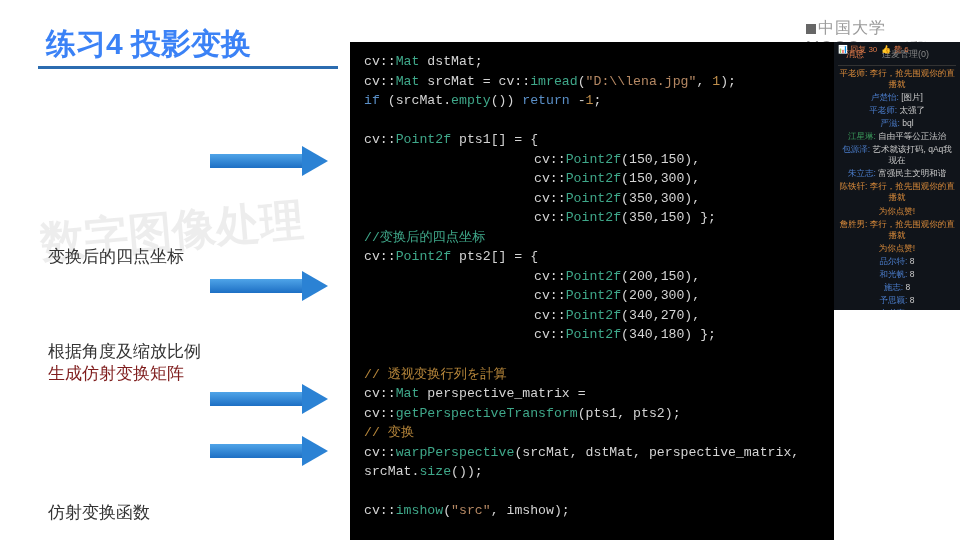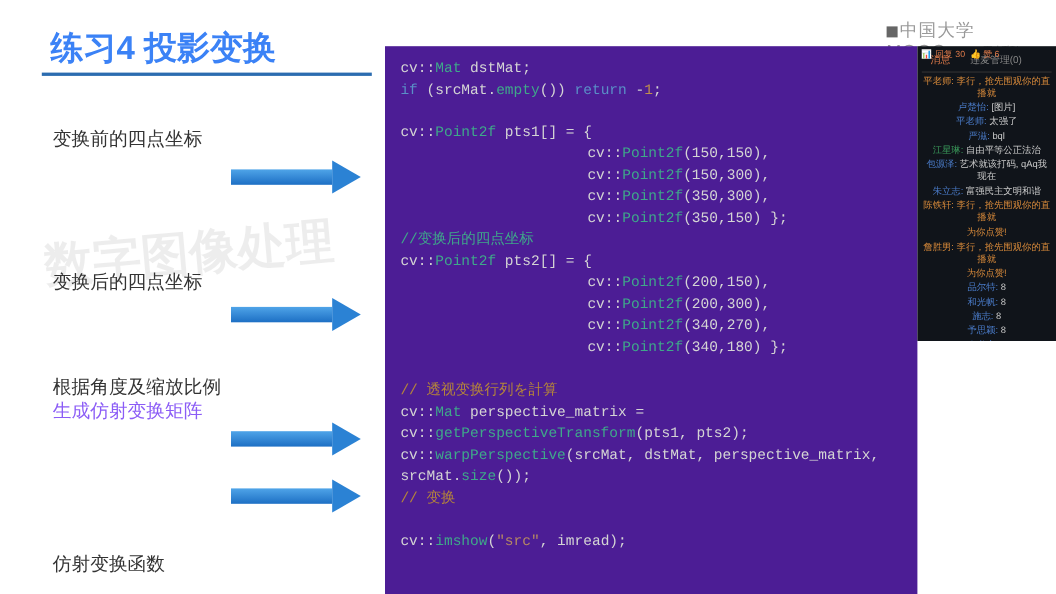--- a/index.html
+++ b/index.html
@@ -1,25 +1,25 @@
 <!DOCTYPE html>
 <html><head>
 <meta charset="utf-8">
 <style>
   * { margin: 0; padding: 0; box-sizing: border-box; }
   body { width: 960px; height: 540px; background: #fff; font-family: "Microsoft YaHei", sans-serif; position: relative; overflow: hidden; }
   .title { position: absolute; left: 46px; top: 24px; font-size: 30px; font-weight: bold; color: #3b82f6; }
   .title-underline { position: absolute; left: 38px; top: 66px; width: 300px; height: 3px; background: #2b6cb0; }
   .annotations { position: absolute; left: 0; top: 0; width: 350px; height: 540px; }
   .anno { position: absolute; left: 48px; font-size: 17px; color: #333; }
-  .anno-sub { position: absolute; left: 48px; font-size: 17px; color: #8b5cf6; }
+  .anno-sub { position: absolute; left: 48px; font-size: 17px; color: #7f1d1d; }
   .arrow { position: absolute; left: 210px; width: 120px; height: 22px; }
   .arrow-shaft { position: absolute; left: 0; top: 4px; width: 92px; height: 14px; background: linear-gradient(180deg,#4fa4e8,#1d6fc4); }
   .arrow-head { position: absolute; left: 92px; top: -4px; width: 0; height: 0; border-top: 15px solid transparent; border-bottom: 15px solid transparent; border-left: 26px solid #2b82d4; }
-  .code-panel { position: absolute; left: 350px; top: 42px; width: 484px; height: 498px; background: #4c1d95; padding: 10px 14px; font-family: "Consolas","Courier New",monospace; font-size: 13.2px; line-height: 1.48; color: #d4d4d4; }
+  .code-panel { position: absolute; left: 350px; top: 42px; width: 484px; height: 498px; background: #000000; padding: 10px 14px; font-family: "Consolas","Courier New",monospace; font-size: 13.2px; line-height: 1.48; color: #d4d4d4; }
   .c-type { color: #3fa88a; }
   .c-ns { color: #d4d4d4; }
   .c-str { color: #b58863; }
   .c-num { color: #c08f4c; }
   .c-kw { color: #5a8fc7; }
   .c-cmt-g { color: #3fa88a; }
   .c-cmt-o { color: #b5853a; }
   .chat-panel { position: absolute; left: 834px; top: 42px; width: 126px; height: 268px; background: #10141a; font-size: 9px; color: #999; padding: 4px 4px; overflow: hidden; }
   .chat-tabs { display: flex; gap: 18px; padding: 2px 8px 4px; border-bottom: 1px solid #333; font-size: 9px; }
   .chat-tab-active { color: #e07b4a; }
@@ -45,21 +45,20 @@
 <div class="title-underline"></div>
 
 <div class="top-bar">
   <div class="top-logo">
     <span class="top-logo-sq"></span><span>中国大学</span><span>MOOC</span>
   </div>
   <div style="position:absolute;right:30px;top:2px;font-size:8px;margin-top:36px;">百功系列</div>
 </div>
 
 <div class="annotations">
-  <div class="anno" style="top:115px;">变换前的四点坐标</div>
   <div class="arrow" style="top:150px;">
       <div class="arrow-shaft"></div>
       <div class="arrow-head"></div>
     </div>
 
   <div class="anno" style="top:245px;">变换后的四点坐标</div>
   <div class="arrow" style="top:275px;">
       <div class="arrow-shaft"></div>
       <div class="arrow-head"></div>
     </div>
@@ -73,40 +72,41 @@
 
   <div class="anno" style="top:453px;margin-top:48px;">仿射变换函数</div>
   <div class="arrow" style="top:440px;">
       <div class="arrow-shaft"></div>
       <div class="arrow-head"></div>
     </div>
 </div>
 
 <div class="code-panel">
 <div><span class="c-ns">cv::</span><span class="c-type">Mat</span><span> dstMat;</span></div>
+<div><span class="c-ns">cv::</span><span class="c-type">Mat</span><span> srcMat = cv::</span><span class="c-type">imread</span><span>(</span><span class="c-str">"D:\\lena.jpg"</span><span>, </span><span class="c-num">1</span><span>);</span></div>
 <div><span class="c-kw">if</span><span> (srcMat.</span><span class="c-type">empty</span><span>()) </span><span class="c-kw">return</span><span> -</span><span class="c-num">1</span><span>;</span></div>
 <div>&nbsp;</div>
 <div><span class="c-ns">cv::</span><span class="c-type">Point2f</span><span> pts1[] = {</span></div>
 <div style="padding-left:170px"><span>cv::</span><span class="c-type">Point2f</span><span>(150,150),</span></div>
 <div style="padding-left:170px"><span>cv::</span><span class="c-type">Point2f</span><span>(150,300),</span></div>
 <div style="padding-left:170px"><span>cv::</span><span class="c-type">Point2f</span><span>(350,300),</span></div>
 <div style="padding-left:170px"><span>cv::</span><span class="c-type">Point2f</span><span>(350,150) };</span></div>
 <div><span class="c-cmt-g">//变换后的四点坐标</span></div>
 <div><span class="c-ns">cv::</span><span class="c-type">Point2f</span><span> pts2[] = {</span></div>
 <div style="padding-left:170px"><span>cv::</span><span class="c-type">Point2f</span><span>(200,150),</span></div>
 <div style="padding-left:170px"><span>cv::</span><span class="c-type">Point2f</span><span>(200,300),</span></div>
 <div style="padding-left:170px"><span>cv::</span><span class="c-type">Point2f</span><span>(340,270),</span></div>
 <div style="padding-left:170px"><span>cv::</span><span class="c-type">Point2f</span><span>(340,180) };</span></div>
 <div>&nbsp;</div>
 <div><span class="c-cmt-o">// 透视变换行列を計算</span></div>
 <div><span class="c-ns">cv::</span><span class="c-type">Mat</span><span> perspective_matrix = cv::</span><span class="c-type">getPerspectiveTransform</span><span>(pts1, pts2);</span></div>
+<div><span class="c-cmt-o">// 变换</span></div>
 <div><span class="c-ns">cv::</span><span class="c-type">warpPerspective</span><span>(srcMat, dstMat, perspective_matrix, srcMat.</span><span class="c-type">size</span><span>());</span></div>
-<div><span class="c-cmt-o">// 变换</span></div>
 <div>&nbsp;</div>
-<div><span class="c-ns">cv::</span><span class="c-type">imshow</span><span>(</span><span class="c-str">"src"</span><span>, imread);</span></div>
+<div><span class="c-ns">cv::</span><span class="c-type">imshow</span><span>(</span><span class="c-str">"src"</span><span>, imshow);</span></div>
 
 </div>
 
 <div class="stats">📊 <span>回复 30</span>&nbsp;&nbsp;👍 <span>赞 6</span></div>
 
 <div class="chat-panel">
   <div class="chat-tabs">
     <span class="chat-tab-active">消息</span>
     <span class="chat-tab">连麦管理(0)</span>
   </div>

